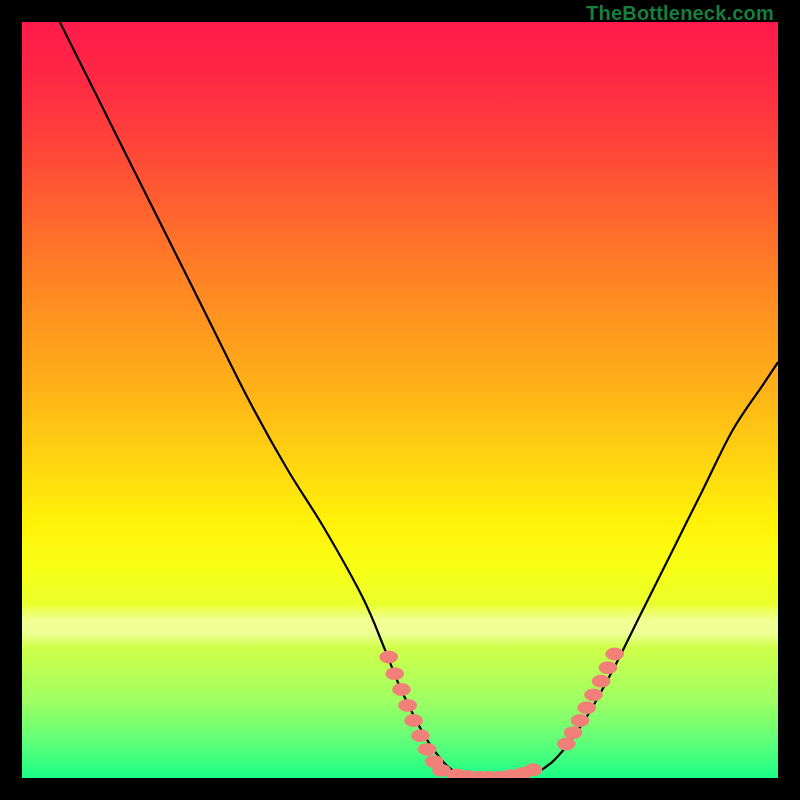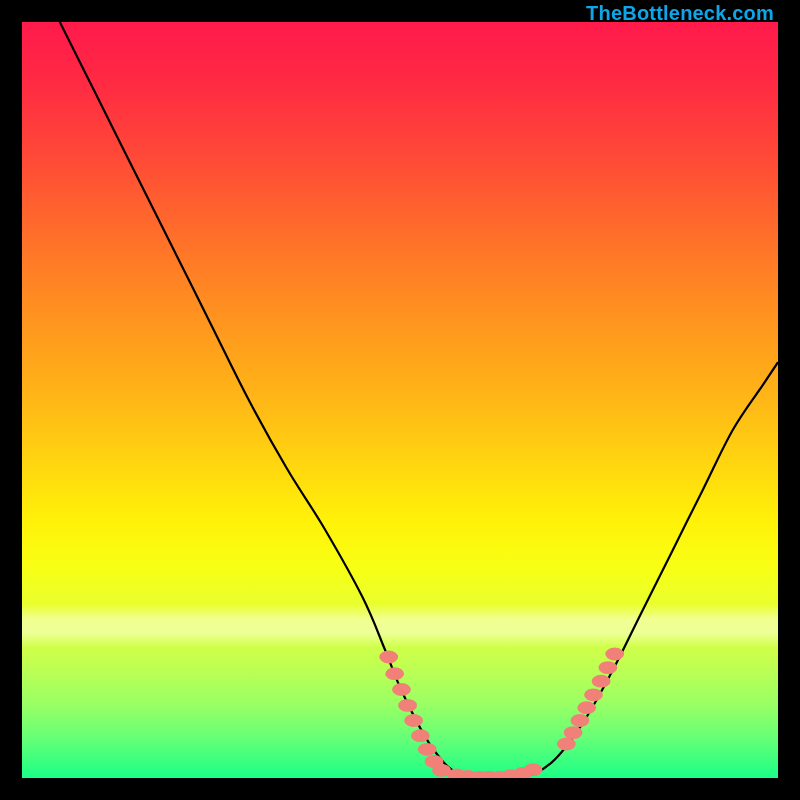--- a/index.html
+++ b/index.html
@@ -59,21 +59,21 @@
   }
   .svg-layer {
     position: absolute;
     left: 0; top: 0;
     width: 756px; height: 756px;
   }
   .watermark {
     position: absolute;
     top: 2px;
     right: 26px;
-    color: #0ea5e9;
+    color: #15803d;
     font-size: 20px;
     font-weight: 600;
     letter-spacing: 0.2px;
     user-select: none;
   }
 </style>
 </head>
 <body>
 
 <div class="watermark">TheBottleneck.com</div>

